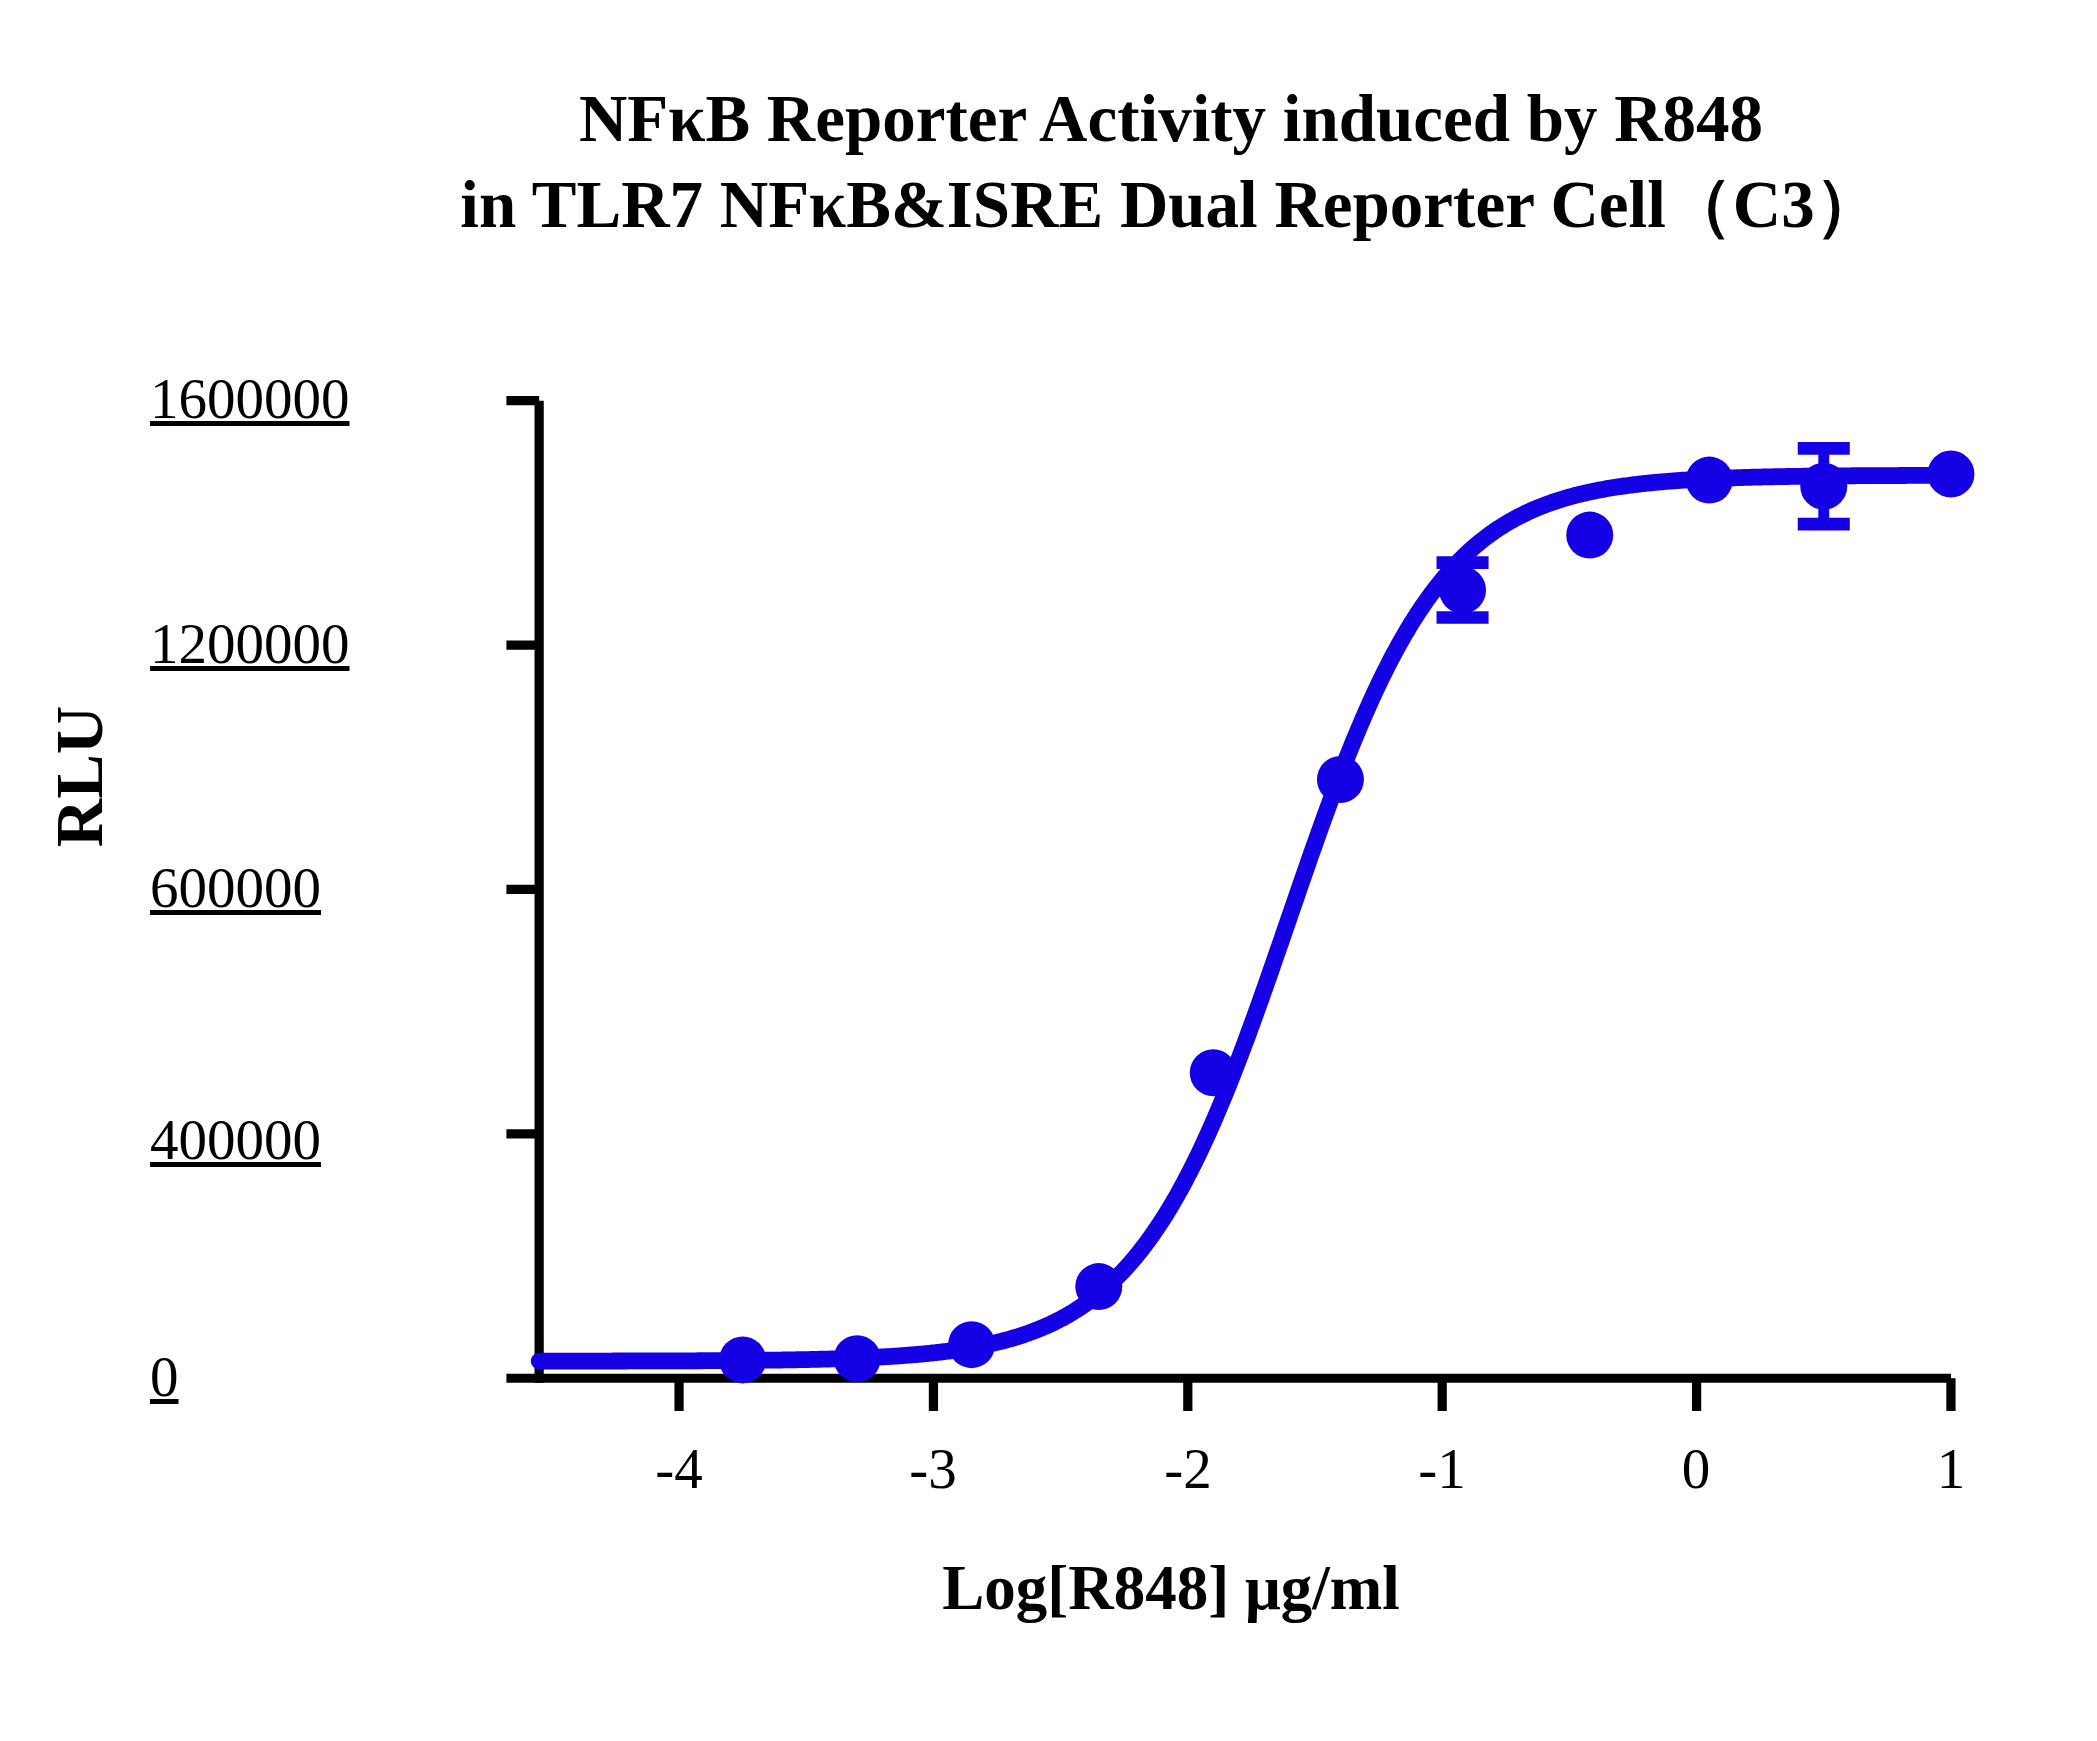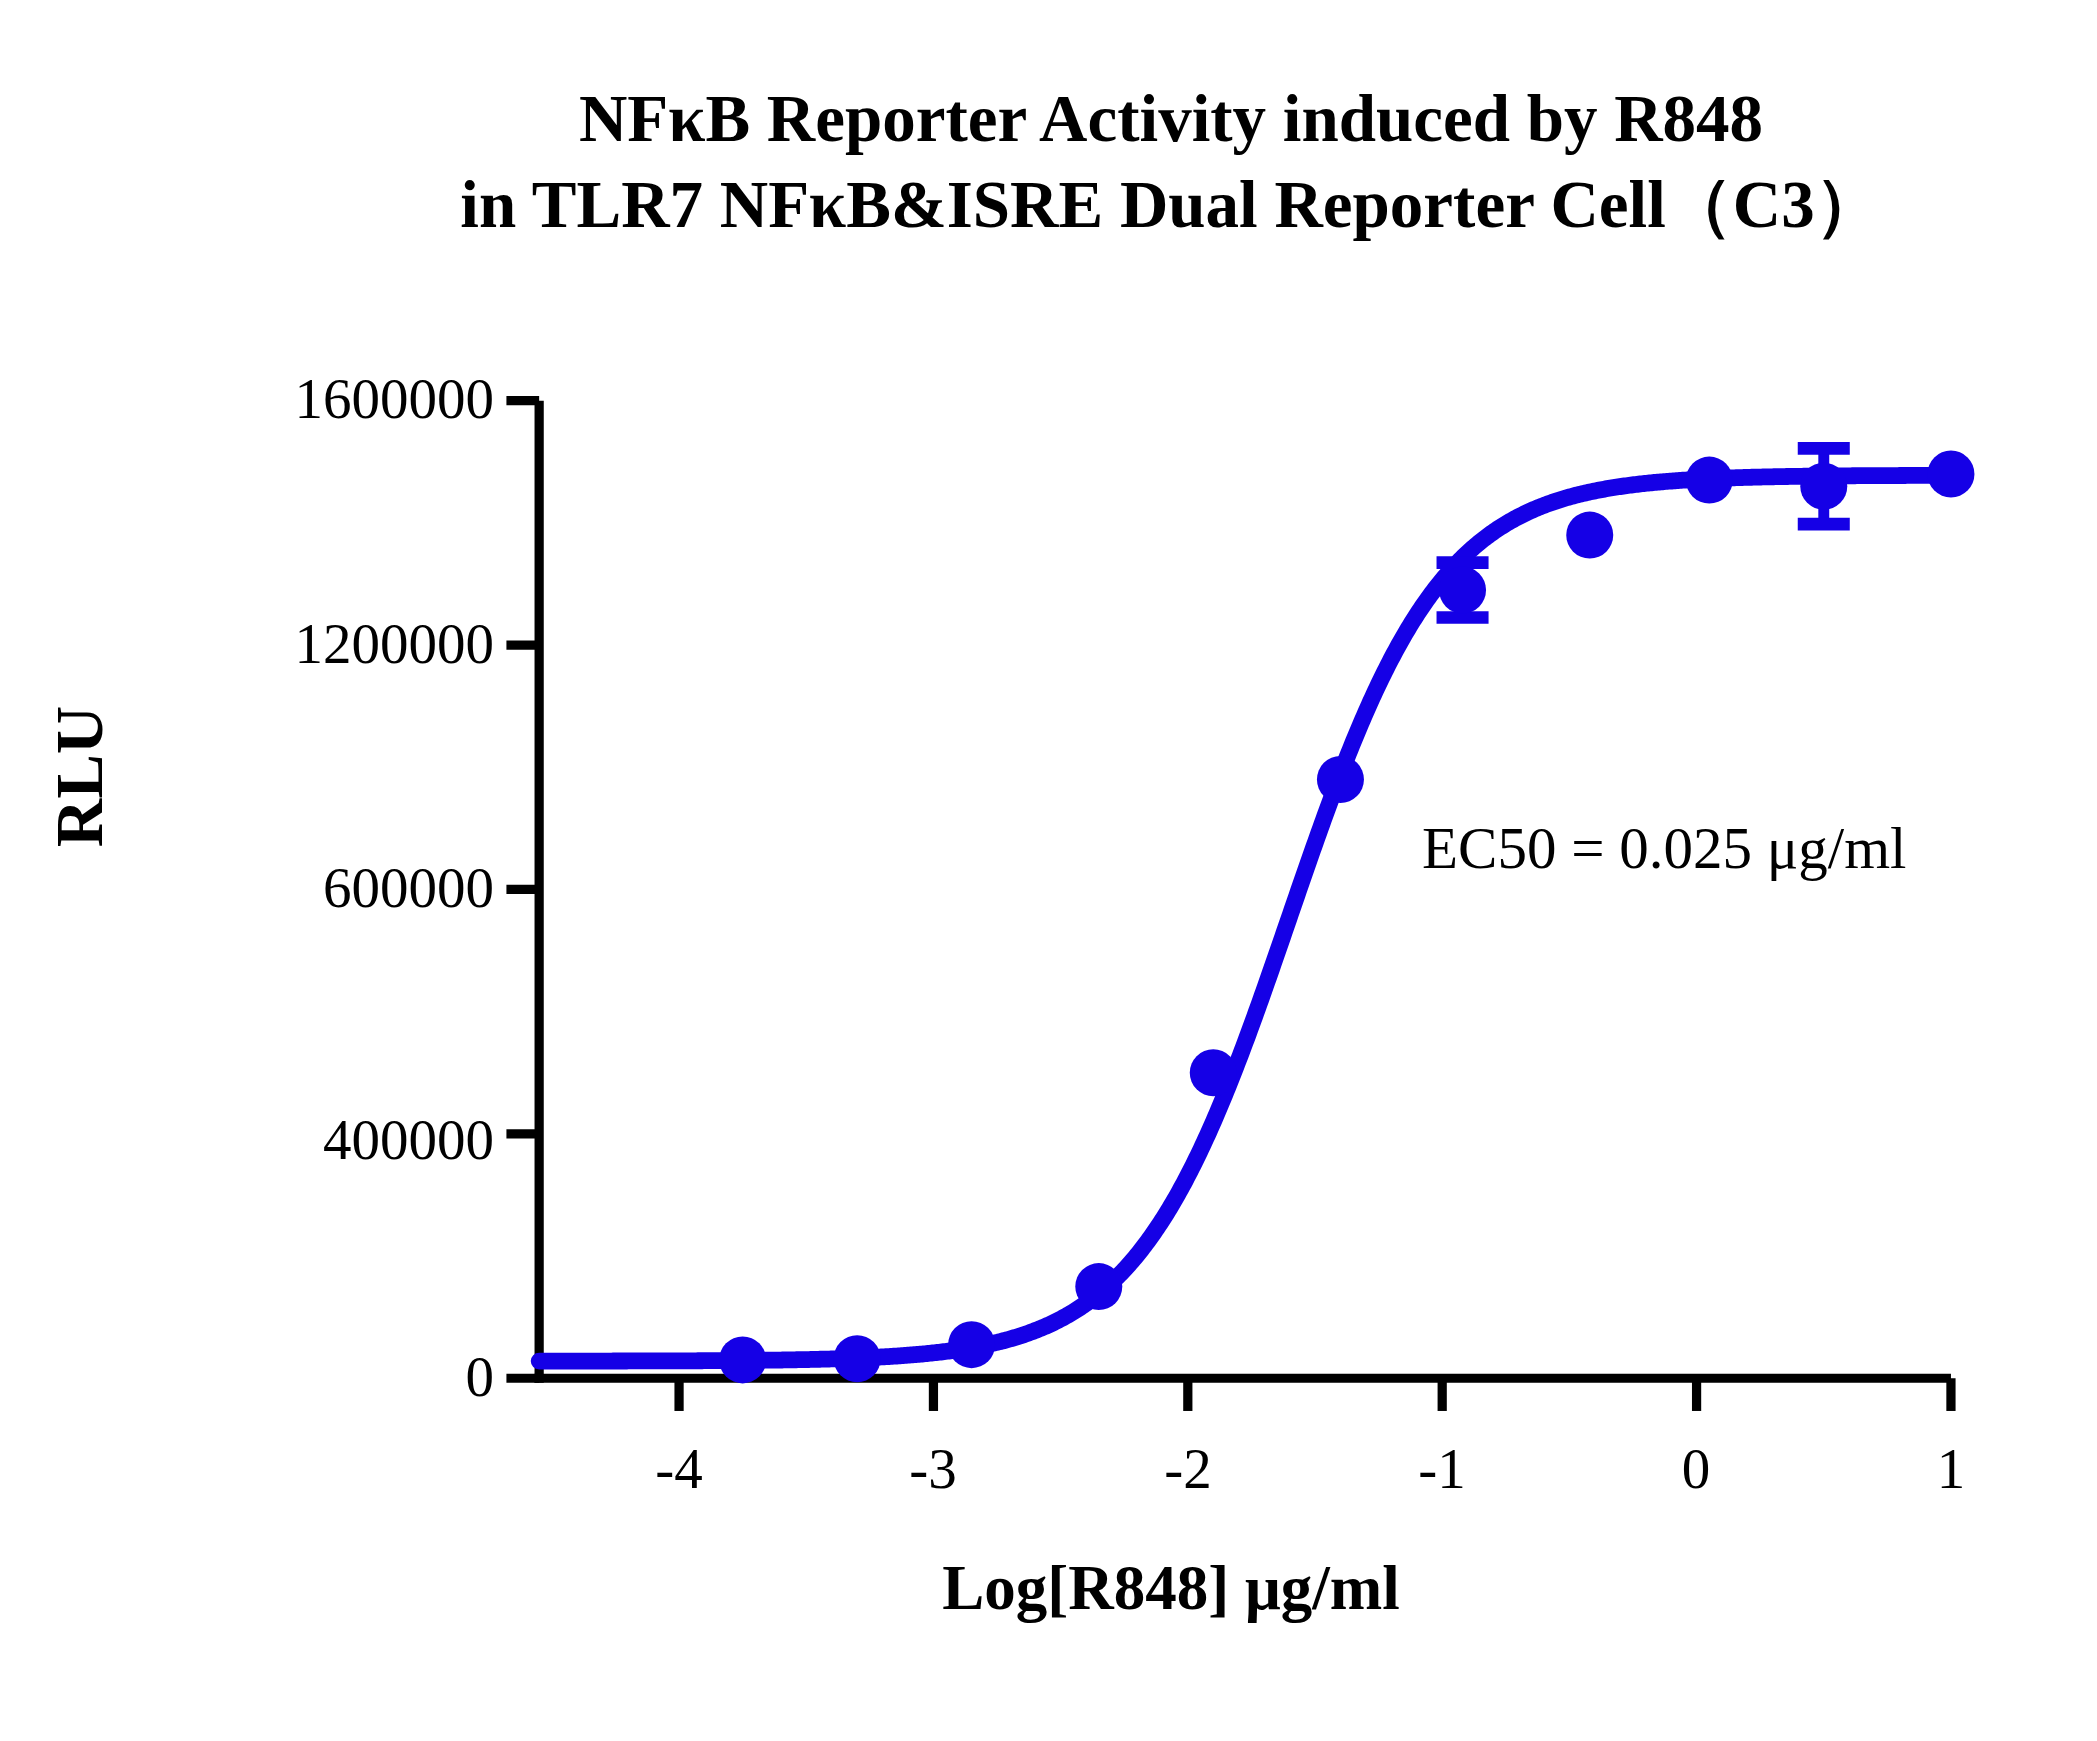--- a/index.html
+++ b/index.html
@@ -18,22 +18,22 @@
   .xaxis-title{position:absolute;left:0;top:1552px;width:2342px;text-align:center;
                font-size:63px;font-weight:bold;white-space:nowrap;}
   .yaxis-title{position:absolute;left:-38px;top:738px;width:235px;text-align:center;
                font-size:67px;font-weight:bold;
                transform:rotate(-90deg);transform-origin:center center;white-space:nowrap;}
 
   
   #plot{position:absolute;left:0;top:0;width:2342px;height:1742px;}
 
   
-  .ytick-label{position:absolute;font-size:57px;text-align:right;width:344px;
-               white-space:nowrap;line-height:1;}
+  .ytick-label{position:absolute;font-size:57px;width:344px;
+               white-space:nowrap;line-height:1;text-decoration:underline;}
   .xtick-label{position:absolute;font-size:57px;text-align:center;width:126px;
                white-space:nowrap;line-height:1;}
 
   
   .ec50{position:absolute;left:1422px;top:814px;font-size:59px;white-space:nowrap;}
 
   svg{position:absolute;left:0;top:0;}
 </style>
 </head>
 <body>
@@ -42,21 +42,20 @@
 
   <div class="title-block">
     <div class="title-line">NFκB Reporter Activity induced by R848</div>
     <div class="title-line">in TLR7 NFκB&amp;ISRE Dual Reporter Cell（C3）</div>
   </div>
 
   <div class="yaxis-title">RLU</div>
 
   <div class="xaxis-title">Log[R848] μg/ml</div>
 
-  <div class="ec50">EC50 = 0.025 μg/ml</div>
 
   <div id="plot">
     <svg id="plot-svg" width="2342" height="1742" viewBox="0 0 5582 4152">
         <line x1="1285" y1="955" x2="1285" y2="3296" stroke="#000000" stroke-width="22" stroke-linecap="butt"></line>
         <line x1="1274" y1="3285" x2="4650" y2="3285" stroke="#000000" stroke-width="22" stroke-linecap="butt"></line>
         <line x1="1207" y1="3285" x2="1285" y2="3285" stroke="#000000" stroke-width="22"></line>
         <line x1="1207" y1="2702.5" x2="1285" y2="2702.5" stroke="#000000" stroke-width="22"></line>
         <line x1="1207" y1="2120" x2="1285" y2="2120" stroke="#000000" stroke-width="22"></line>
         <line x1="1207" y1="1537.5" x2="1285" y2="1537.5" stroke="#000000" stroke-width="22"></line>
         <line x1="1207" y1="955" x2="1285" y2="955" stroke="#000000" stroke-width="22"></line>

